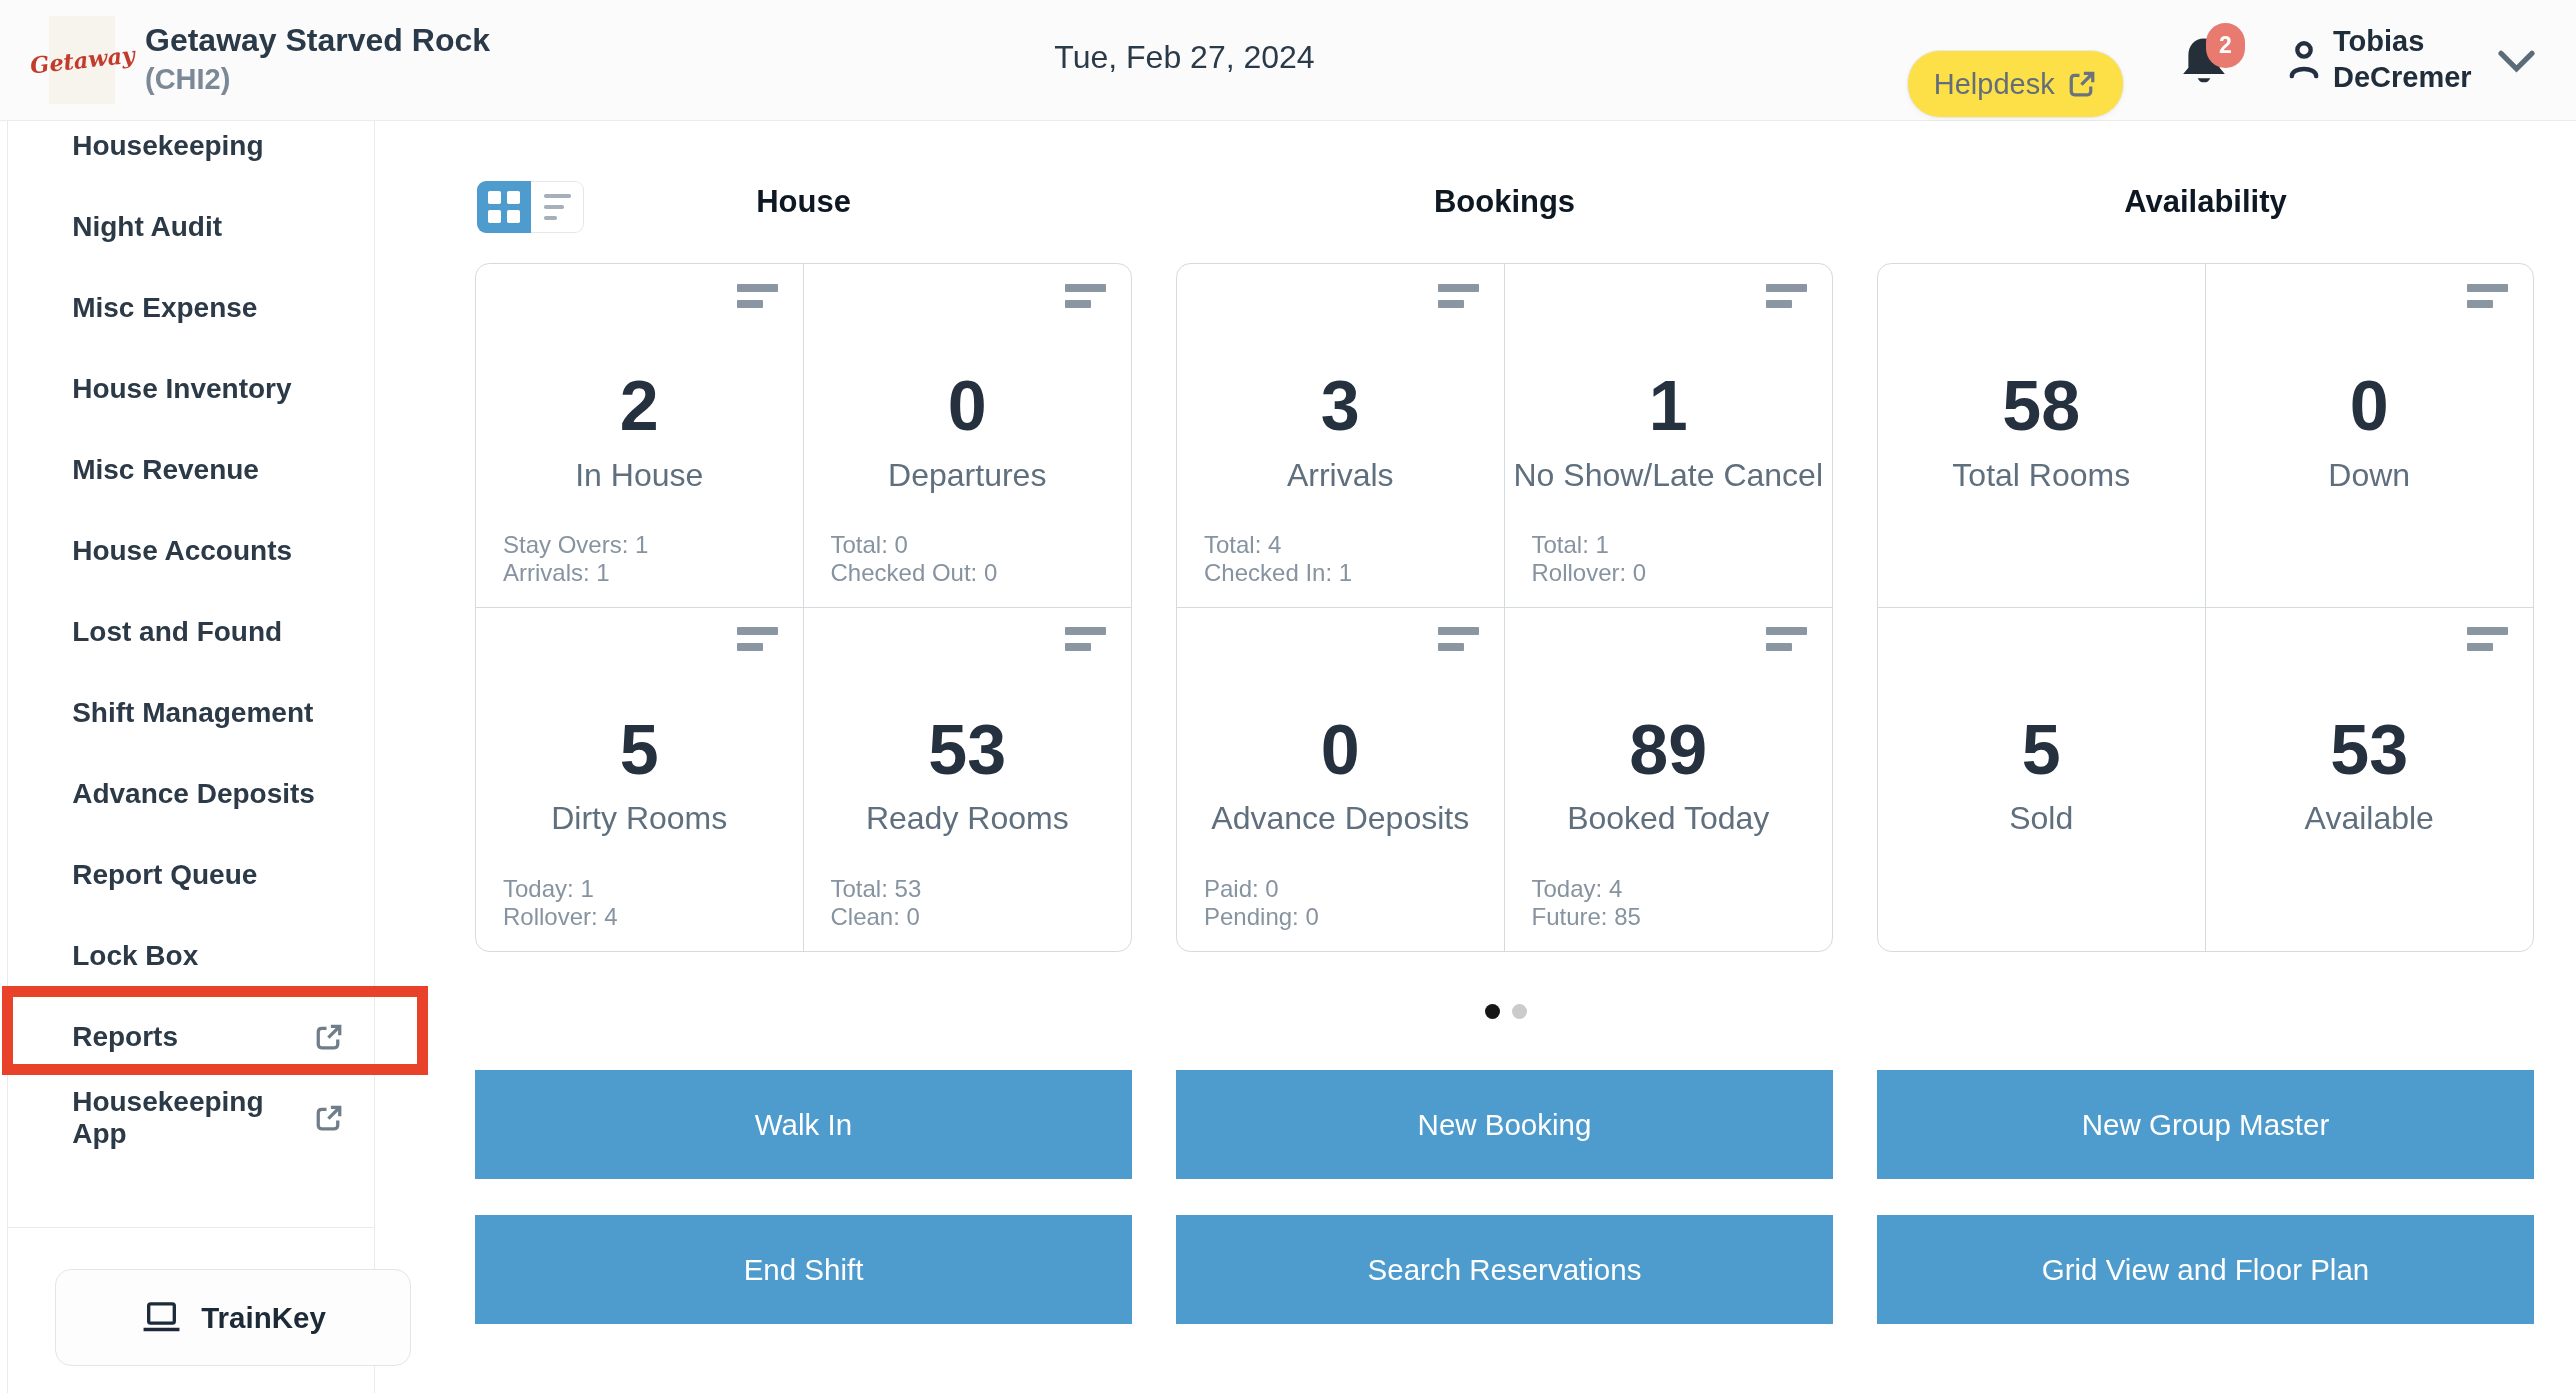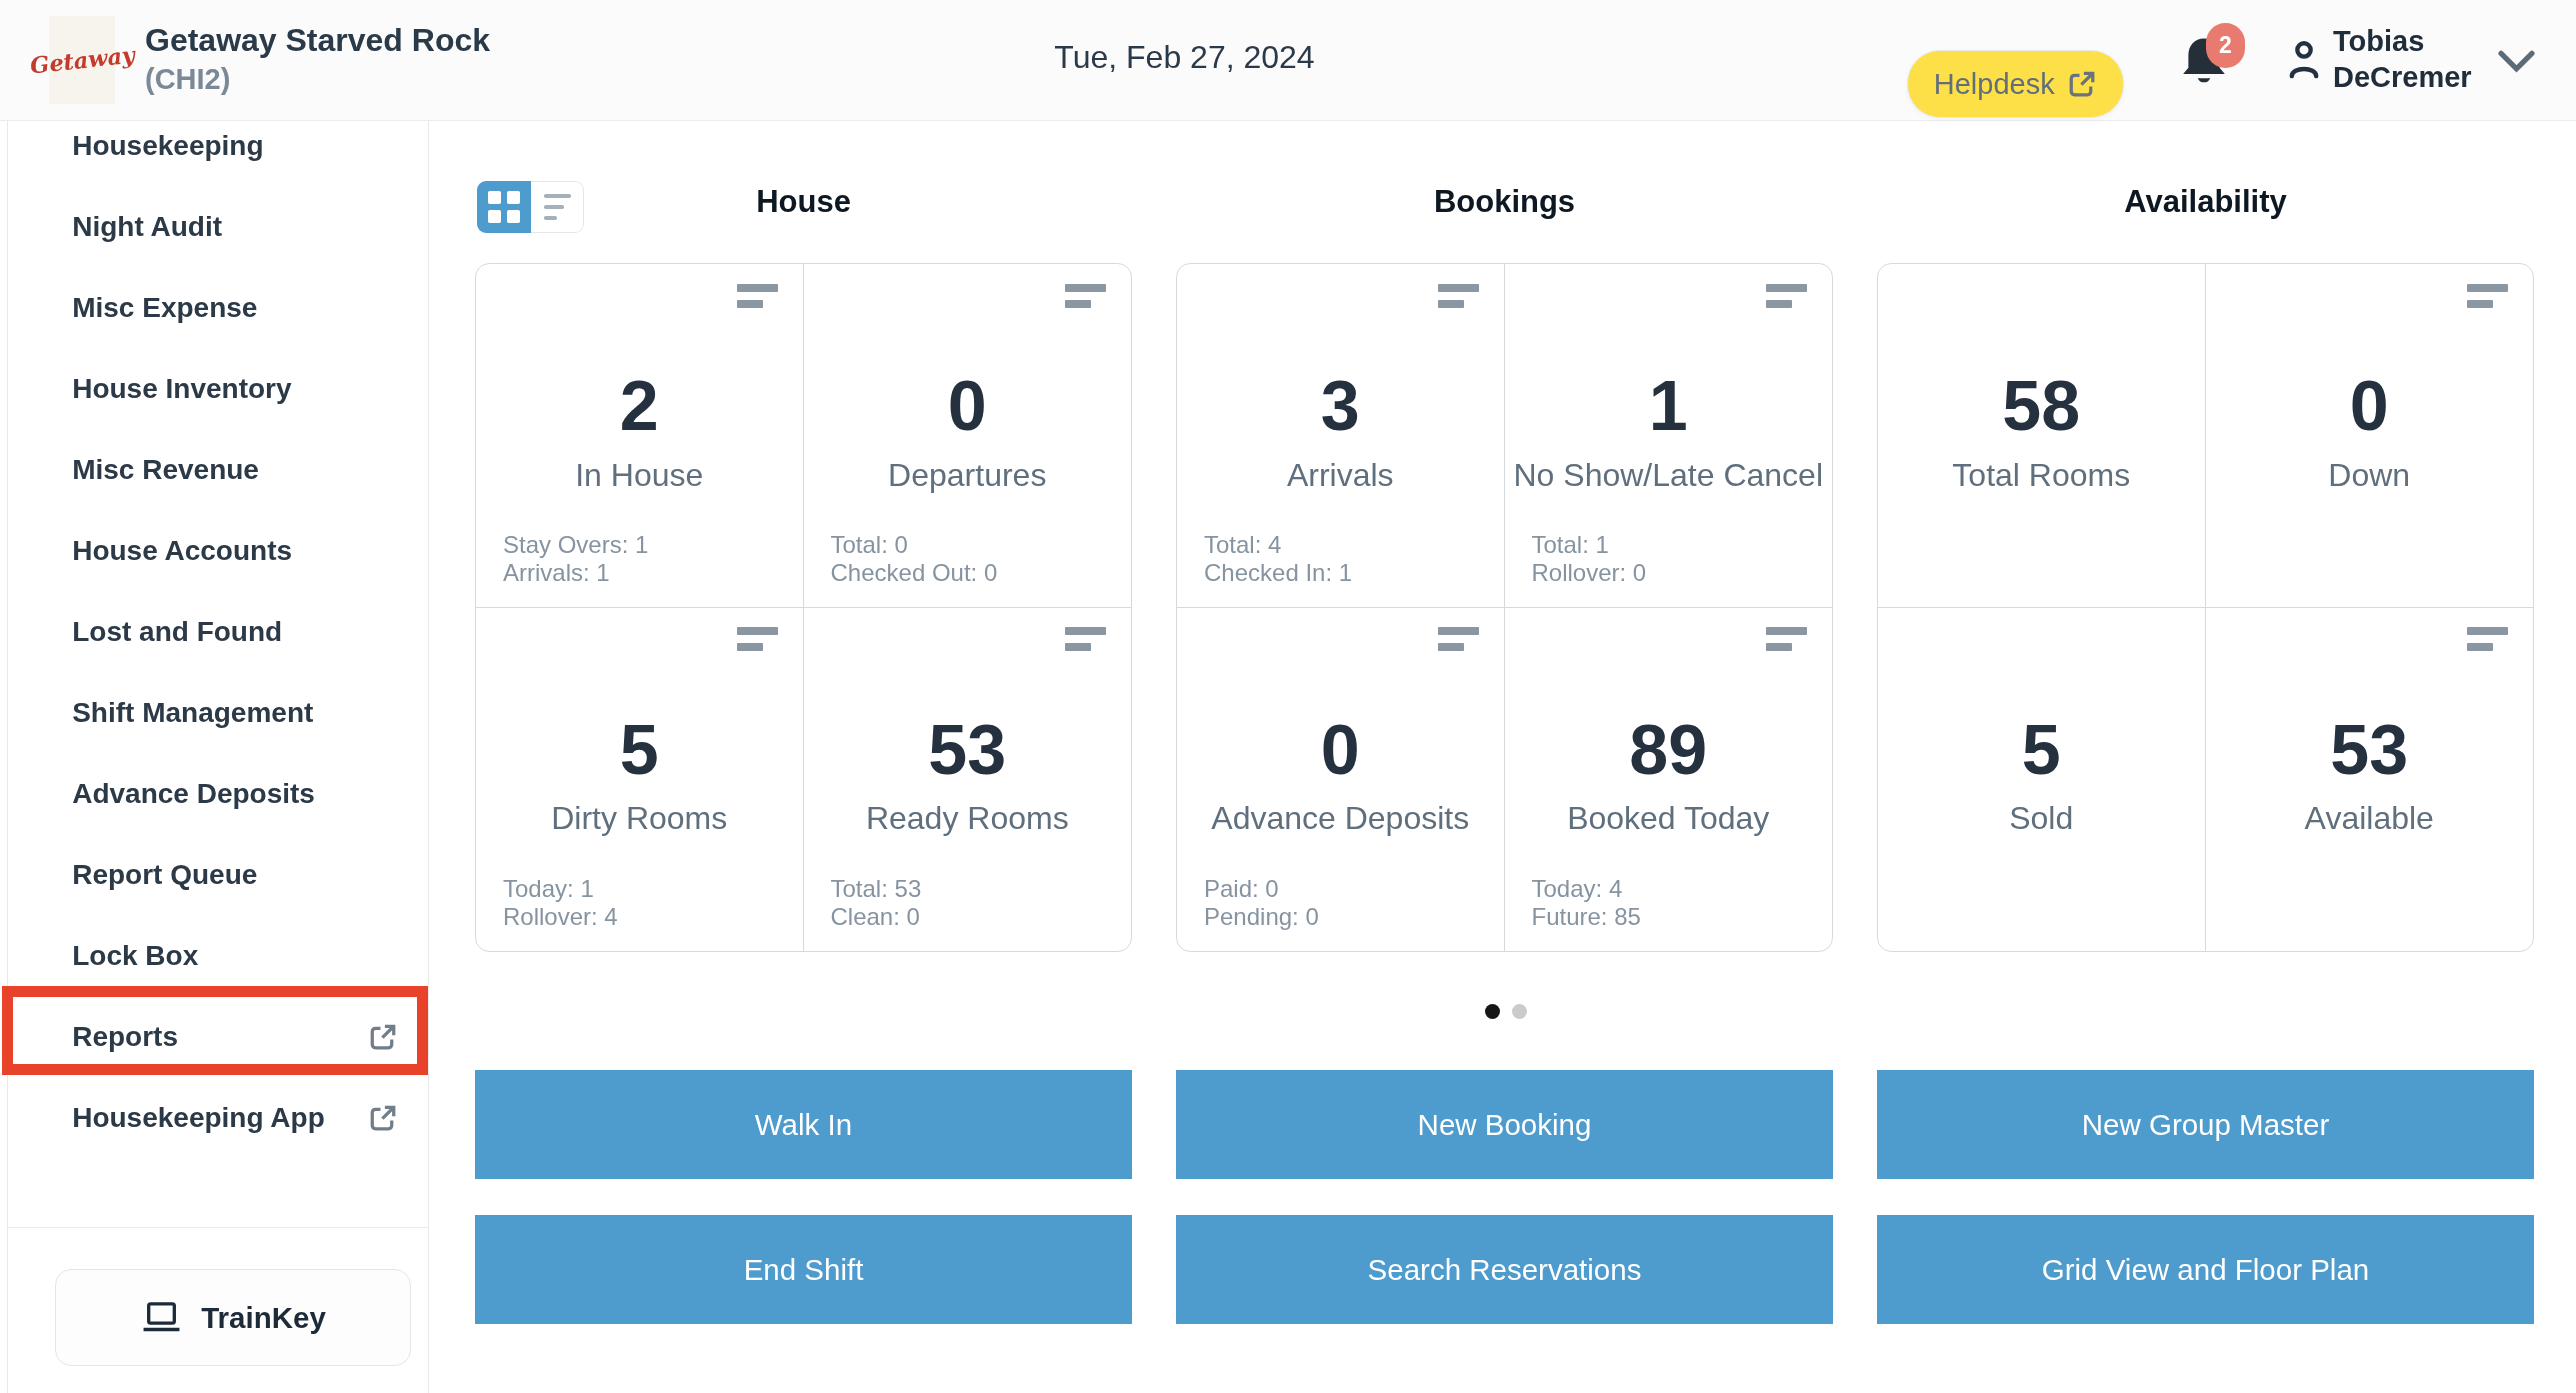--- a/index.html
+++ b/index.html
@@ -25,21 +25,21 @@
   .bell-wrap{position:absolute;left:2179px;top:34px;width:50px;height:55px;cursor:pointer;}
   .badge{position:absolute;left:2206px;top:23px;width:39px;height:45px;border-radius:22.4px;
          background:#e87a70;color:#fff;font-size:23px;font-weight:600;
          display:flex;align-items:center;justify-content:center;z-index:11;}
   .user-icon{position:absolute;left:2286px;top:39px;}
   .user-name{position:absolute;left:2333px;top:23px;font-size:29px;font-weight:600;
              color:#202e3c;line-height:36px;cursor:pointer;}
   .chev{position:absolute;left:2497px;top:50px;}
 
   
-  .sidebar{position:absolute;left:7.2px;top:120px;width:422px;height:1274px;background:#fff;
+  .sidebar{position:absolute;left:7.2px;top:120px;width:368px;height:1274px;background:#fff;
            border-left:1.8px solid #e9eaeb;border-right:1.8px solid #e9eaeb;box-sizing:border-box;}
   .menu{margin-top:-14.3px;}
   .menu-item{height:81px;display:flex;align-items:center;justify-content:space-between;
              padding:0 30px 0 64px;cursor:pointer;}
   .menu-item .mi-label{font-size:28px;font-weight:600;color:#2c3a48;}
   .ext{flex:0 0 auto;}
   .sidebar-bottom{position:absolute;left:0;right:0;top:1107px;bottom:0;border-top:1.8px solid #e9eaeb;}
   .trainkey{position:absolute;left:47px;top:41px;width:354px;height:95px;border-radius:16px;
             border:1.8px solid #e3e5e8;background:#fdfdfe;display:flex;align-items:center;
             justify-content:center;gap:19.7px;font-size:29.5px;font-weight:600;color:#1d2a38;cursor:pointer;}

